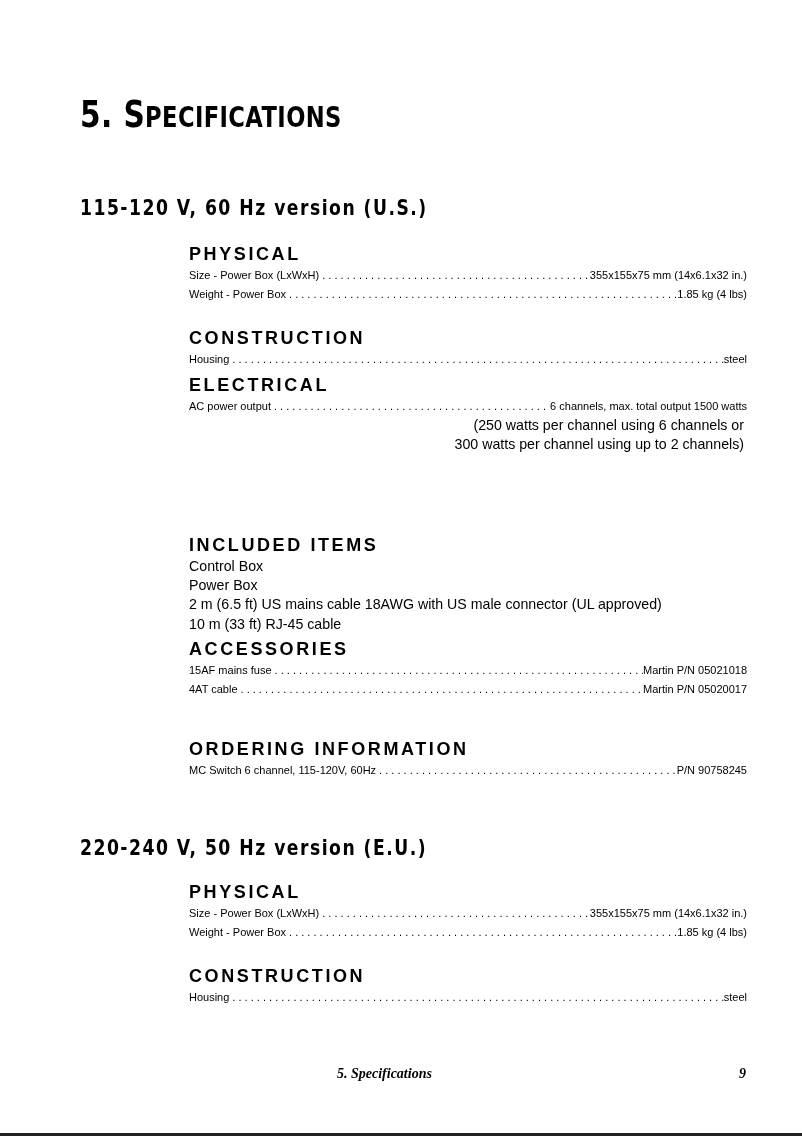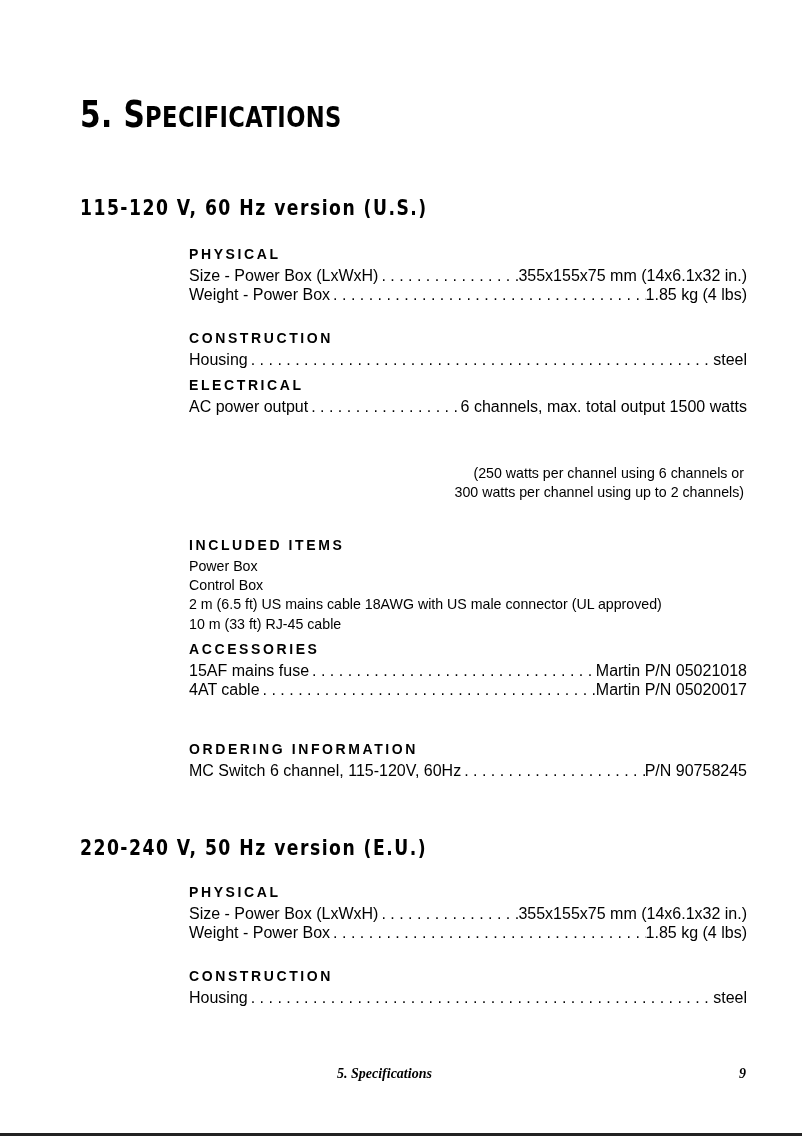--- a/index.html
+++ b/index.html
@@ -2,22 +2,22 @@
 <html><head>
 <meta charset="utf-8">
 <style>
   html, body { margin: 0; padding: 0; background: #ffffff; }
   body { width: 802px; height: 1136px; position: relative; overflow: hidden; color: #000; font-family: "Liberation Sans", sans-serif; }
   .page-title { position: absolute; left: 80px; top: 92px; font-family: "DejaVu Sans", sans-serif; font-weight: bold; font-size: 34px; letter-spacing: 0.5px; transform: scaleX(0.78); transform-origin: left top; white-space: nowrap; }
   .page-title .big { font-size: 38px; }
   .page-title .small { font-size: 29px; }
   .version-heading { position: absolute; left: 80px; font-family: "DejaVu Sans", sans-serif; font-weight: bold; font-size: 21px; letter-spacing: 1.8px; transform: scaleX(0.82); transform-origin: left top; white-space: nowrap; }
   .block { position: absolute; left: 189px; width: 558px; }
-  .sec-head { font-family: "Liberation Sans", sans-serif; font-weight: bold; font-size: 14px; letter-spacing: 2.6px; height: 19px; line-height: 19px; margin-bottom: 2px; }
-  .row { display: flex; align-items: flex-end; font-size: 16px; line-height: 19.2px; height: 19.2px; white-space: nowrap; }
+  .sec-head { font-family: "Liberation Sans", sans-serif; font-weight: bold; font-size: 18px; letter-spacing: 2.6px; height: 19px; line-height: 19px; margin-bottom: 2px; }
+  .row { display: flex; align-items: flex-end; font-size: 11px; line-height: 19.2px; height: 19.2px; white-space: nowrap; }
   .row .label { flex: 0 0 auto; }
   .row .dots { flex: 1 1 auto; overflow: hidden; letter-spacing: 3.6px; padding: 0 3px; }
   .row .dots::before { content: ". . . . . . . . . . . . . . . . . . . . . . . . . . . . . . . . . . . . . . . . . . . . . . . . . . . . . . . . . . . . . . . . . . . . . . . . . . . . . . . . . . . . . . . . . . . ."; letter-spacing: 0; }
   .row .value { flex: 0 0 auto; }
   .cont { text-align: right; font-size: 14.2px; line-height: 19.2px; height: 19.2px; white-space: nowrap; }
   .item { font-size: 14.2px; line-height: 19.2px; height: 19.2px; white-space: nowrap; }
   .footer-title { position: absolute; left: 337px; top: 1066px; font-family: "Liberation Serif", serif; font-weight: bold; font-style: italic; font-size: 14px; }
   .footer-page { position: absolute; left: 739px; top: 1066px; font-family: "Liberation Serif", serif; font-weight: bold; font-style: italic; font-size: 14px; }
   .bottom-rule { position: absolute; left: 0; top: 1133px; width: 802px; height: 3px; background: #222; }
 </style>
@@ -51,28 +51,28 @@
     </div>
 </div>
 
 <div class="block" style="top:376px;">
   <div class="sec-head">ELECTRICAL</div>
   <div class="row">
       <span class="label">AC power output</span>
       <span class="dots"></span>
       <span class="value">6 channels, max. total output 1500 watts</span>
     </div>
-  <div class="cont" style="padding-right:3px;margin-top:48px;">(250 watts per channel using 6 channels or</div>
+  <div class="cont" style="padding-right:3px;">(250 watts per channel using 6 channels or</div>
   <div class="cont" style="padding-right:3px;">300 watts per channel using up to 2 channels)</div>
 </div>
 
 <div class="block" style="top:516px;margin-top:20px;">
   <div class="sec-head">INCLUDED ITEMS</div>
+  <div class="item">Control Box</div>
   <div class="item">Power Box</div>
-  <div class="item">Control Box</div>
   <div class="item">2 m (6.5 ft) US mains cable 18AWG with US male connector (UL approved)</div>
   <div class="item">10 m (33 ft) RJ-45 cable</div>
 </div>
 
 <div class="block" style="top:624px;margin-top:16px;">
   <div class="sec-head">ACCESSORIES</div>
   <div class="row">
       <span class="label">15AF mains fuse</span>
       <span class="dots"></span>
       <span class="value">Martin P/N 05021018</span>

